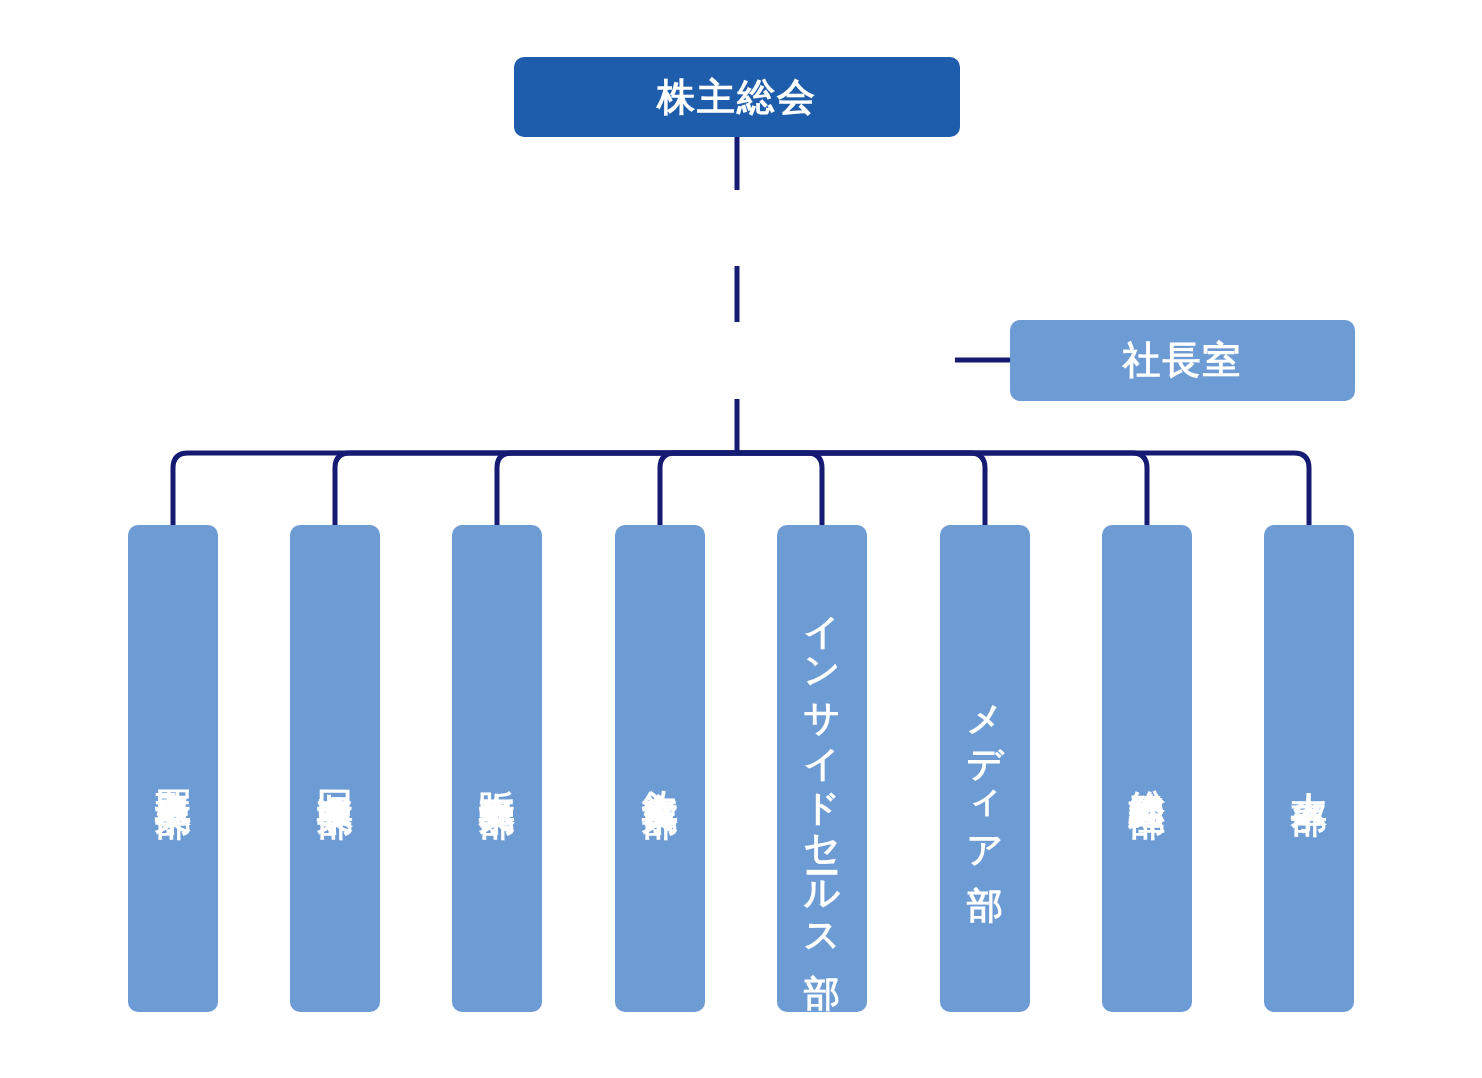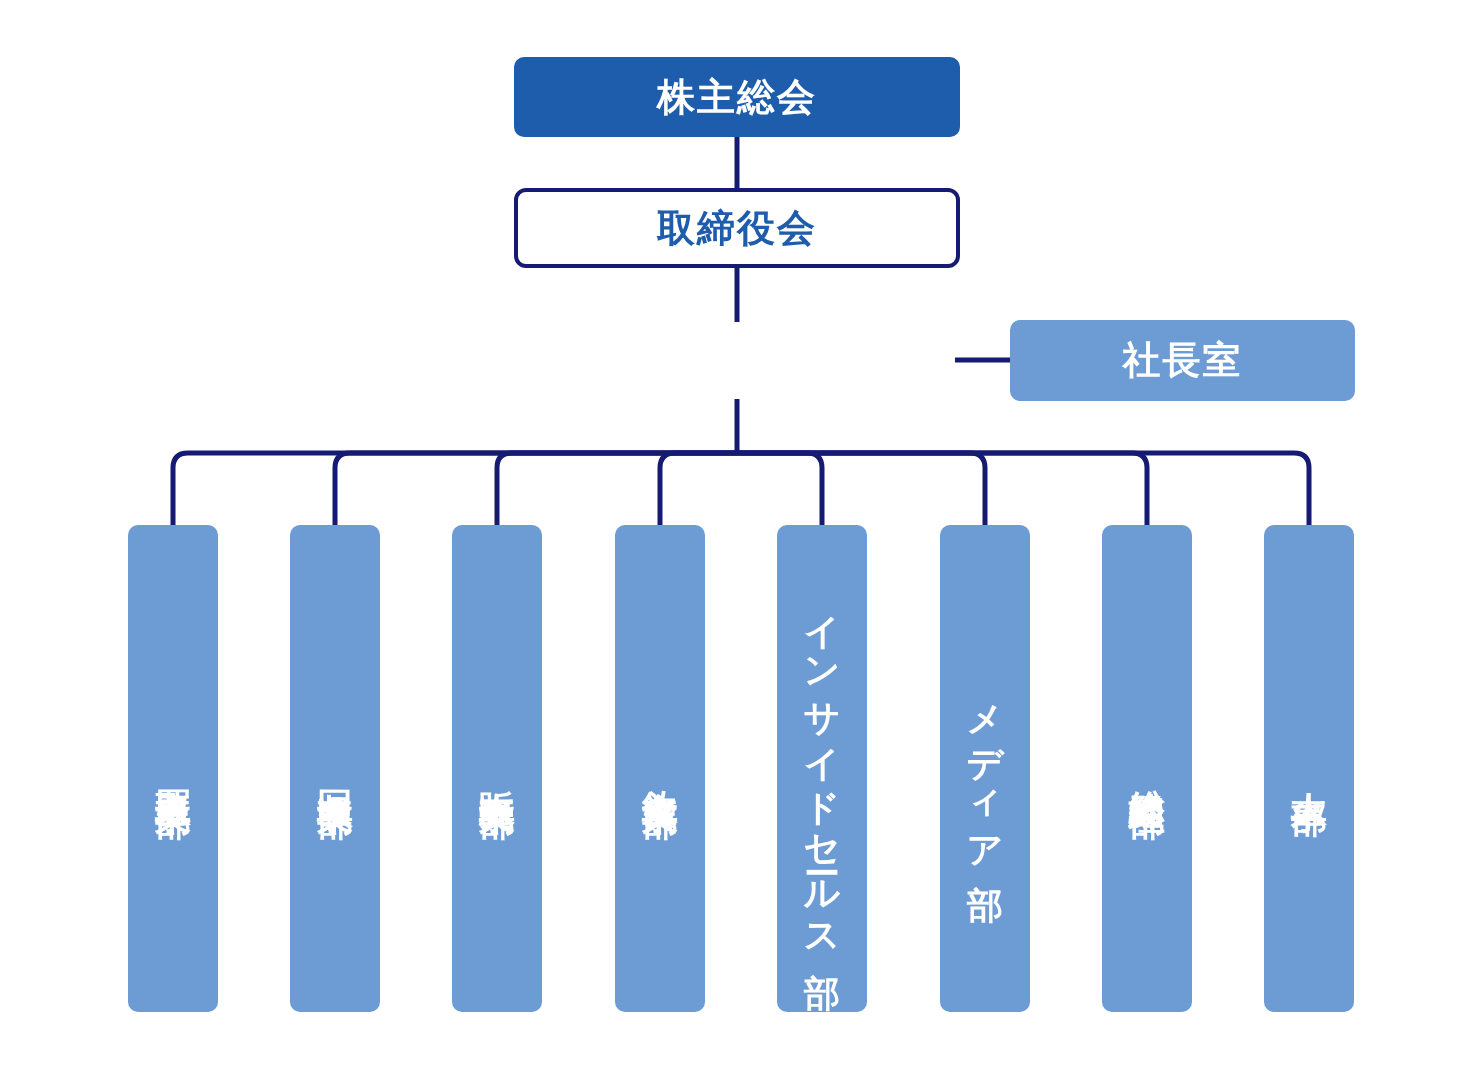--- a/index.html
+++ b/index.html
@@ -94,23 +94,20 @@
     <path d="M737 453 H807 Q822 453 822 468 V532"></path>
     <path d="M737 453 H970 Q985 453 985 468 V532"></path>
     <path d="M737 453 H1132 Q1147 453 1147 468 V532"></path>
     <path d="M737 453 H1294 Q1309 453 1309 468 V532"></path>
   </svg>
 
   <div class="node node-solid-dark">
     <span>株主総会</span>
   </div>
 
-  <div class="node node-outline node-l2">
-    <span>取締役会</span>
-  </div>
 
 
   <div class="node node-staff">
     <span>社長室</span>
   </div>
 
   <div class="dept d1">
     <span class="vtext">買取事業部</span>
   </div>
   <div class="dept d2">

